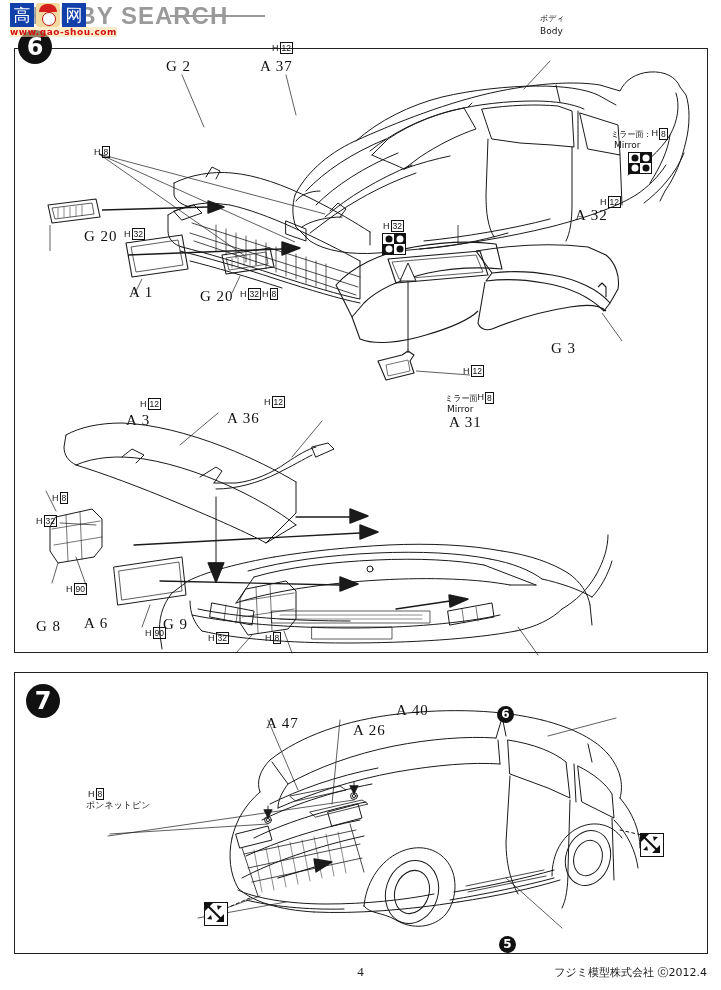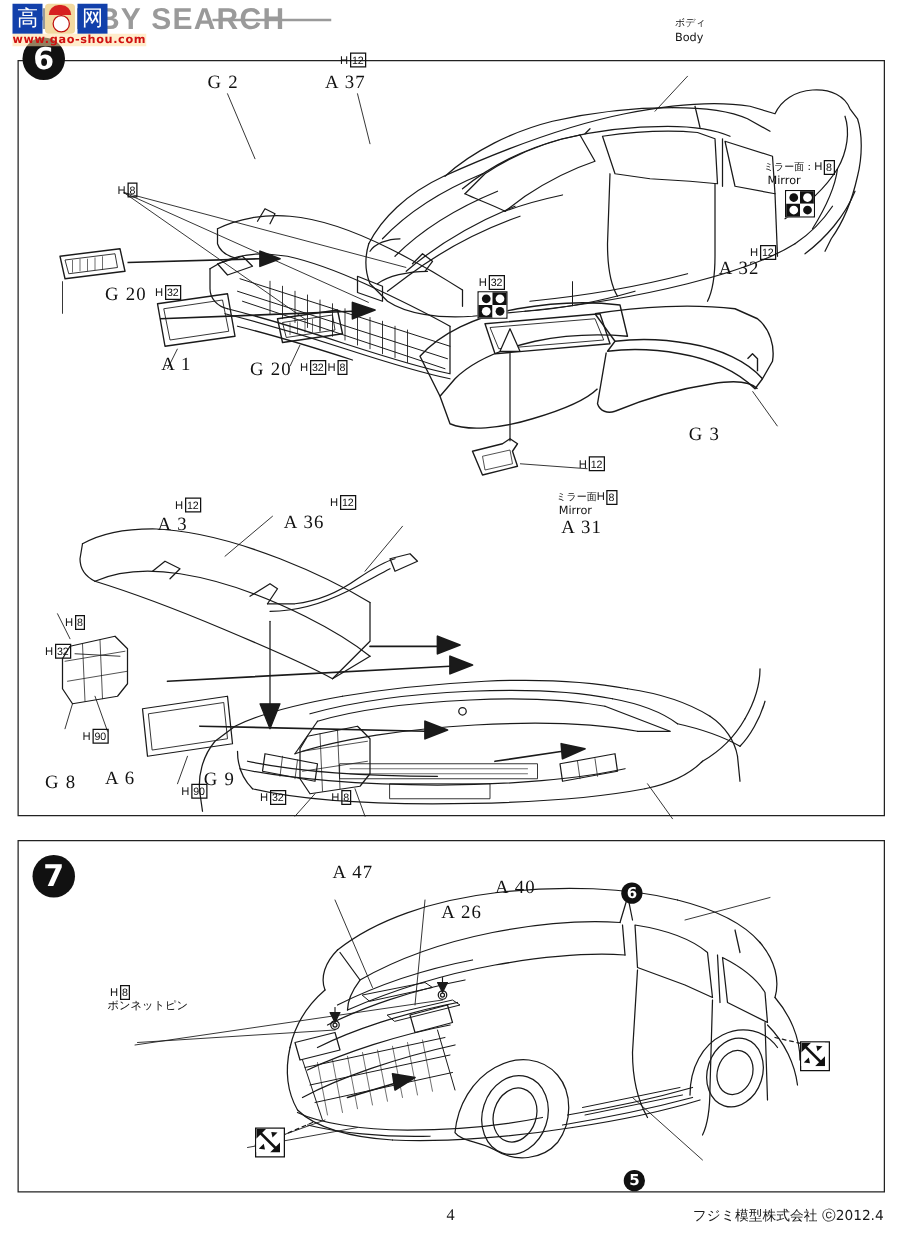--- a/index.html
+++ b/index.html
@@ -774,21 +774,21 @@
     <path d="M128 178 L168 166"></path>
     <path d="M166 172 L182 162 L164 159 Z"></path>
   </g>
 
   <g stroke-width="1" stroke-dasharray="3 3">
     <path d="M470 130 L 496 136"></path>
   </g>
 </svg>
 </div>
 
-<div class="lbl" style="left:266px; top:690px;text-align:right;">A 47</div>
+<div class="lbl" style="left:266px; top:715px;text-align:right;">A 47</div>
 <div class="hcode" style="left:88px; top:788px;">
   <span>H</span>
   <span class="hnum">8</span>
 </div>
 <div class="lbl-jp" style="left:86px; top:800px; font-size:9px;">ボンネットピン</div>
 
 <div class="lbl" style="left:353px; top:722px;">A 26</div>
 <div class="lbl" style="left:396px; top:702px;">A 40</div>
 
 <div class="ref-badge" style="left:497px; top:706px;">6</div>

